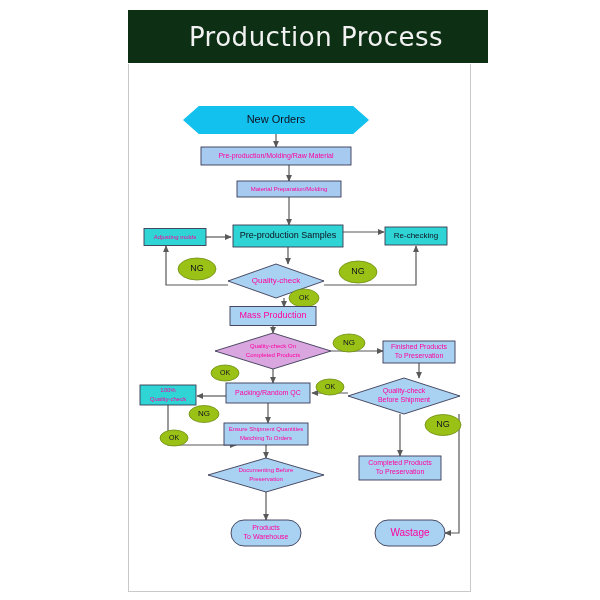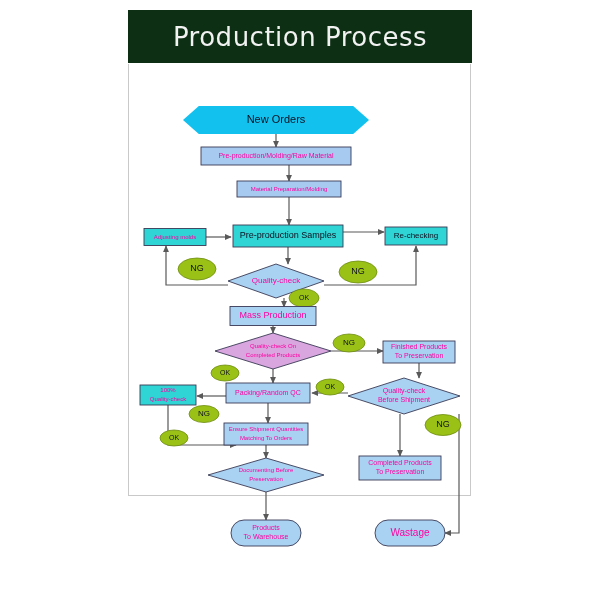--- a/index.html
+++ b/index.html
@@ -18,35 +18,36 @@
   #header-banner {
     position: absolute;
     left: 128px;
     top: 10px;
     width: 344px;
     height: 53px;
     background: #0d3014;
     display: flex;
     align-items: center;
     justify-content: center;
+    padding-left: 16px;
   }
   #header-title {
     color: #f2f2f2;
     font-size: 26px;
     font-family: "DejaVu Sans", sans-serif;
     font-weight: normal;
     letter-spacing: 0.5px;
     white-space: nowrap;
   }
   #chart-frame {
     position: absolute;
     left: 128px;
     top: 64px;
     width: 343px;
-    height: 432px;
+    height: 528px;
     background: #ffffff;
     border: 1px solid #c9c9c9;
     border-top: none;
     box-sizing: border-box;
   }
   #flow-svg {
     position: absolute;
     left: 0;
     top: 0;
   }

